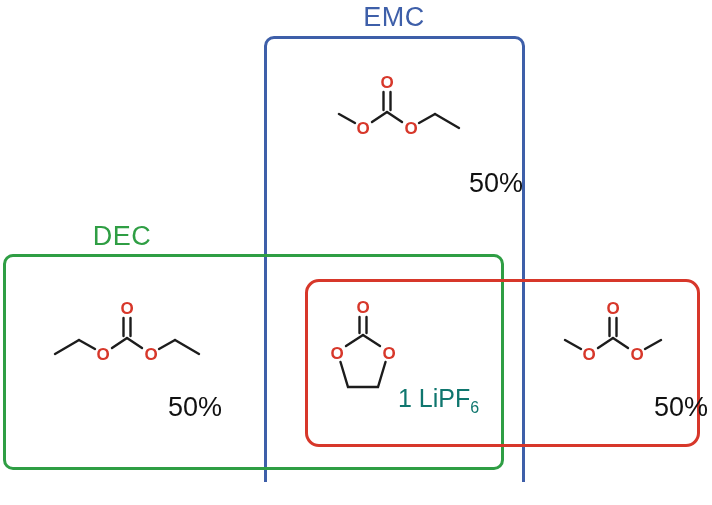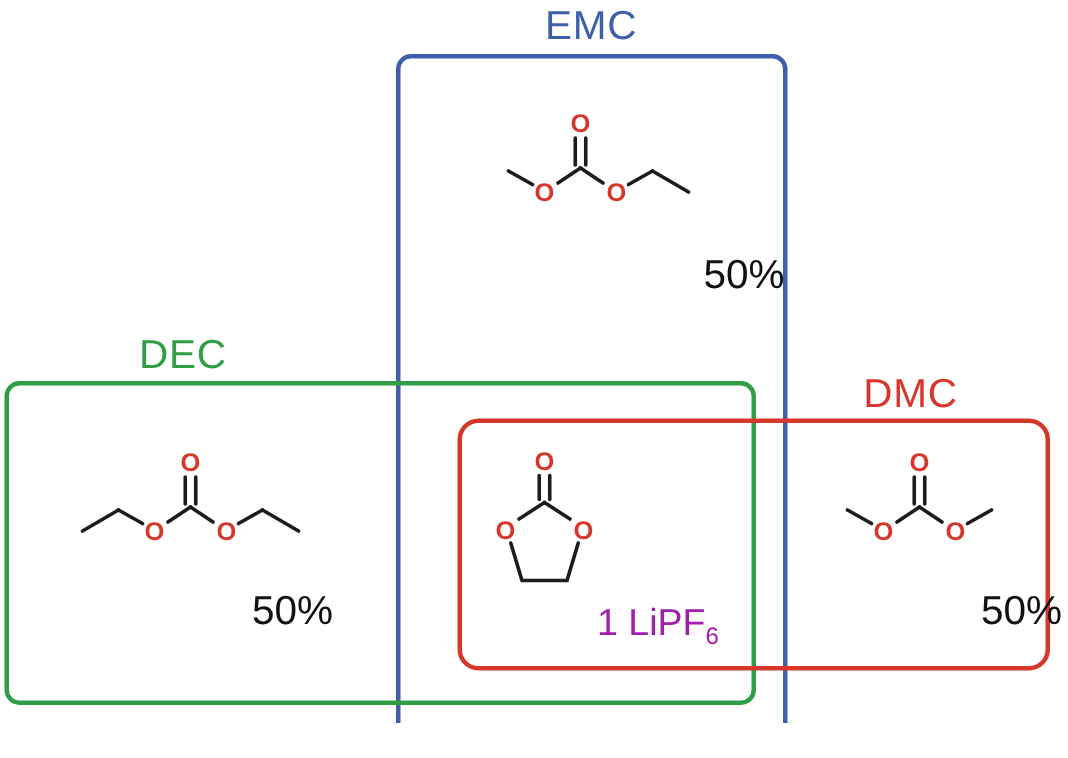--- a/index.html
+++ b/index.html
@@ -53,39 +53,37 @@
     fill: #d7372a;
     font-family: "Liberation Sans", sans-serif;
     font-size: 17px;
     font-weight: 700;
     text-anchor: middle;
   }
   .salt {
     position: absolute;
     left: 398px;
     top: 384px;
-    color: #a21caf;
+    color: #0f766e;
     font-size: 25px;
     white-space: nowrap;
-    margin-top: 17px;
   }
   .salt sub { font-size: 16px; }
 </style>
 </head>
 <body>
 
 <div id="canvas">
 
   <div class="box emc"></div>
   <div class="box dec"></div>
   <div class="box dmc"></div>
 
   <div class="group-label emc">EMC</div>
   <div class="group-label dec">DEC</div>
-  <div class="group-label dmc">DMC</div>
 
   <svg class="mol emc" width="190" height="90" viewBox="0 0 190 90">
     <g class="bonds">
       <line class="bond" x1="91.5" y1="26" x2="91.5" y2="44"></line>
       <line class="bond" x1="98.5" y1="26" x2="98.5" y2="44"></line>
       <line class="bond" x1="95" y1="46" x2="80" y2="56"></line>
       <line class="bond" x1="63" y1="57" x2="47" y2="48"></line>
       <line class="bond" x1="95" y1="46" x2="110" y2="56"></line>
       <line class="bond" x1="127" y1="57" x2="143" y2="48"></line>
       <line class="bond" x1="143" y1="48" x2="167" y2="62"></line>

